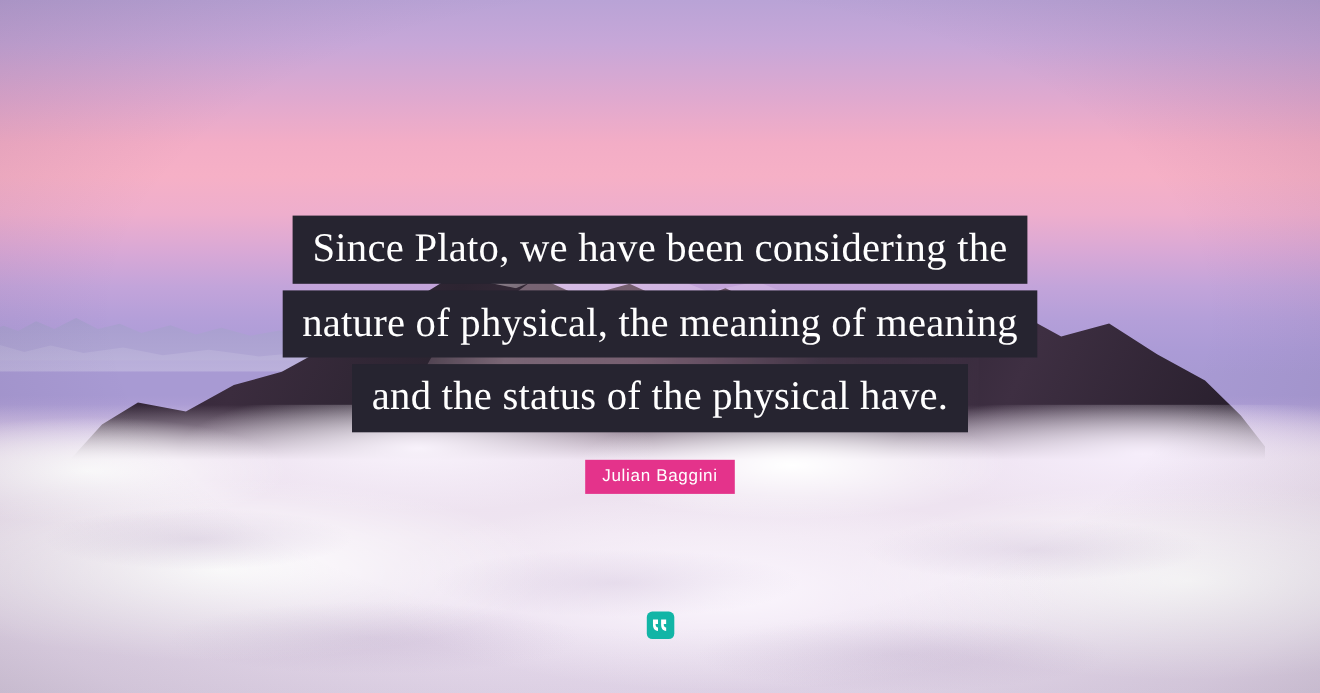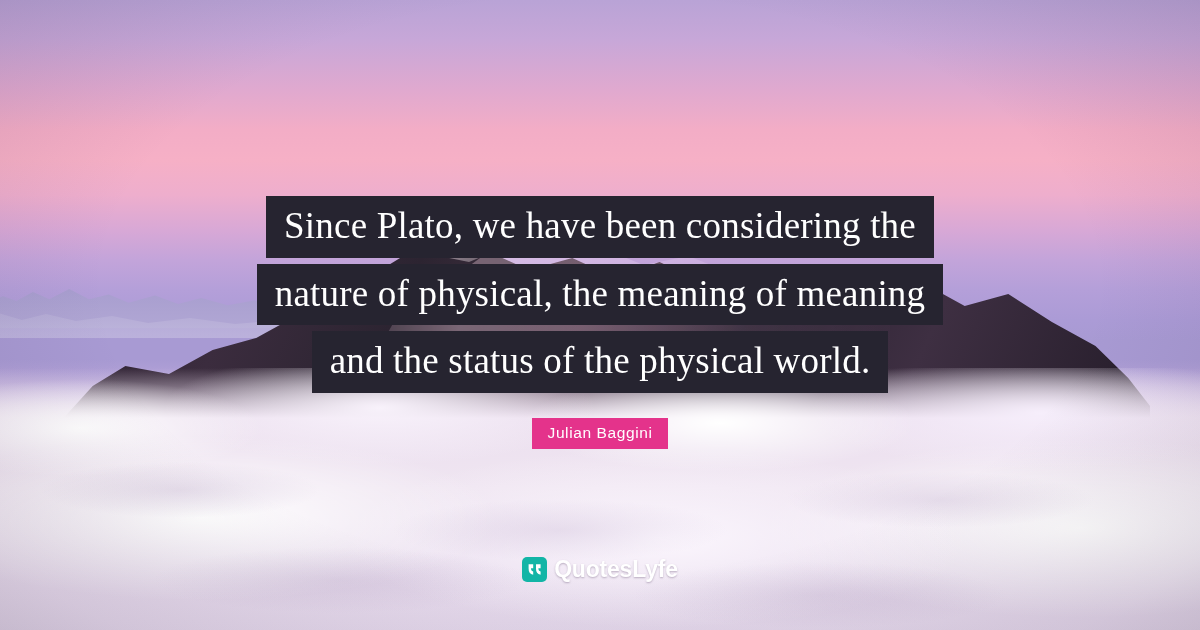--- a/index.html
+++ b/index.html
@@ -241,31 +241,30 @@
   </div>
 
   <div class="quote-block">
     <div class="quote-line">
       <span>Since Plato, we have been considering the</span>
     </div>
     <div class="quote-line">
       <span>nature of physical, the meaning of meaning</span>
     </div>
     <div class="quote-line">
-      <span>and the status of the physical world.</span>
+      <span>and the status of the physical have.</span>
     </div>
   </div>
 
   <div class="author-wrap">
     <span class="author">Julian Baggini</span>
   </div>
 
   <div class="logo">
     <span class="logo-mark">
       <svg width="16" height="14" viewBox="0 0 16 14" aria-hidden="true">
         <path d="M1.6 1.2h4.6v4.1H4.0c0 1.9 0.7 2.9 2.2 3.2v3.2C2.9 11.3 1.6 9.2 1.6 5.6V1.2z" fill="#ffffff"></path>
         <path d="M9.0 1.2h4.6v4.1h-2.2c0 1.9 0.7 2.9 2.2 3.2v3.2c-3.3-0.4-4.6-2.5-4.6-6.1V1.2z" fill="#ffffff"></path>
       </svg>
     </span>
-    <span class="logo-text">QuotesLyfe</span>
   </div>
 
 </div>
 
 </body></html>

